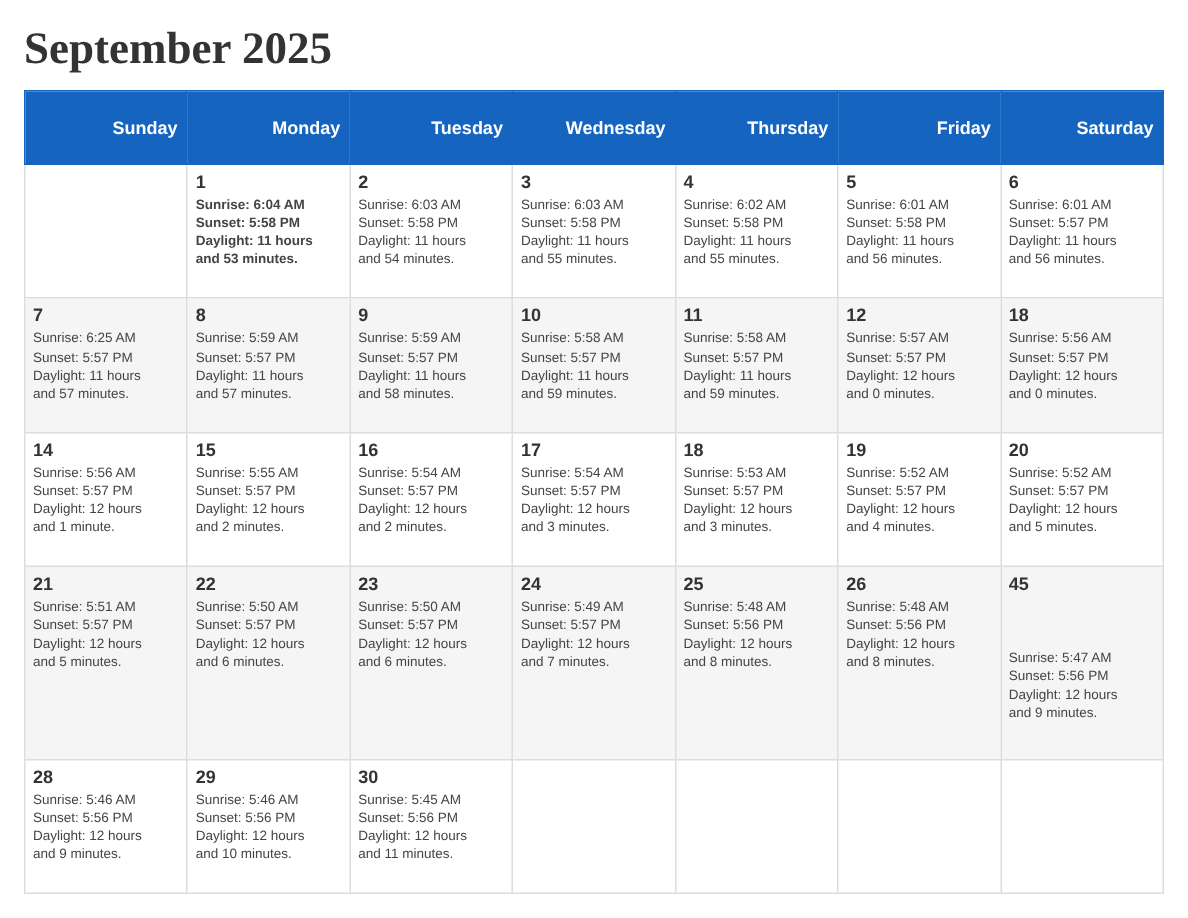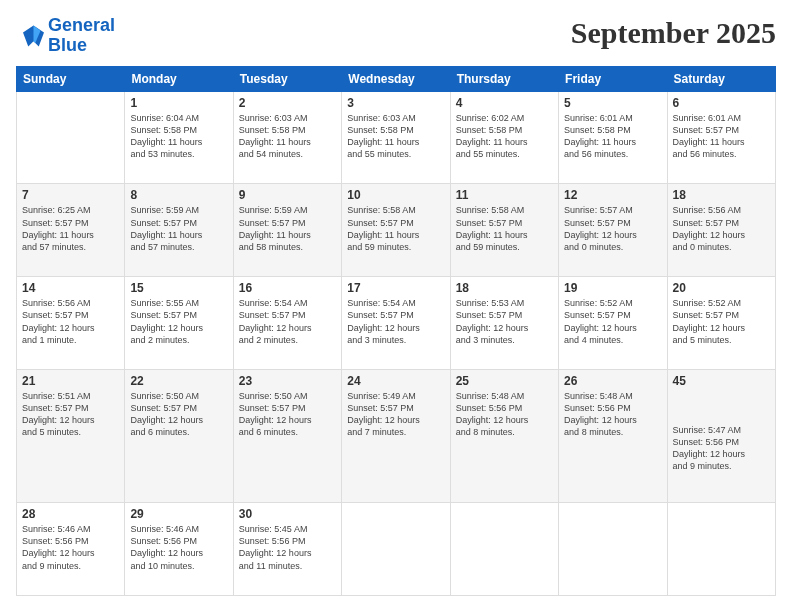--- a/index.html
+++ b/index.html
@@ -57,22 +57,22 @@
     .calendar {
       flex: 1;
       border: 1px solid #ccc;
       border-collapse: collapse;
       width: 100%;
       table-layout: fixed;
     }
     .calendar th {
       background: #1565c0;
       color: #fff;
-      text-align: left;
-      padding: 5px 6px;
+      text-align: right;
+      padding: 17px 6px;
       font-size: 12px;
       border: 1px solid #1565c0;
     }
     .calendar td {
       vertical-align: top;
       padding: 4px 5px;
       border: 1px solid #ddd;
       font-size: 9.5px;
       color: #333;
       height: 75px;
@@ -99,30 +99,20 @@
     }
     .calendar thead tr th {
       background: #1565c0;
     }
   </style>
 </head>
 <body>
 
 <div class="page">
   <div class="header">
-    <div class="logo">
-      <svg class="logo-icon" viewBox="0 0 32 32">
-        <polygon points="20,4 32,12 26,28 20,22 14,28 8,12" fill="#1565c0"></polygon>
-        <polygon points="20,4 28,10 22,24 20,22" fill="#42a5f5"></polygon>
-      </svg>
-      <div class="logo-text">
-        <div><span>General</span></div>
-        <div><span>Blue</span></div>
-      </div>
-    </div>
     <div class="title-area">
       <div class="main-title">September 2025</div>
     </div>
   </div>
 
   <table class="calendar">
     <thead>
       <tr>
       <th>Sunday</th>
           <th>Monday</th>
@@ -131,21 +121,21 @@
           <th>Thursday</th>
           <th>Friday</th>
           <th>Saturday</th>
         </tr>
     </thead>
     <tbody id="calendar-body">
     <tr>
           <td class="empty-cell"></td>
           <td>
             <span class="day-num">1</span>
-            <div class="day-detail" style="white-space: pre-line;">Sunrise: 6:04 AM
+            <div class="day-detail" style="white-space: pre-line; font-weight: bold;">Sunrise: 6:04 AM
 Sunset: 5:58 PM
 Daylight: 11 hours
 and 53 minutes.</div>
           </td>
           <td>
             <span class="day-num">2</span>
             <div class="day-detail" style="white-space: pre-line;">Sunrise: 6:03 AM
 Sunset: 5:58 PM
 Daylight: 11 hours
 and 54 minutes.</div>

